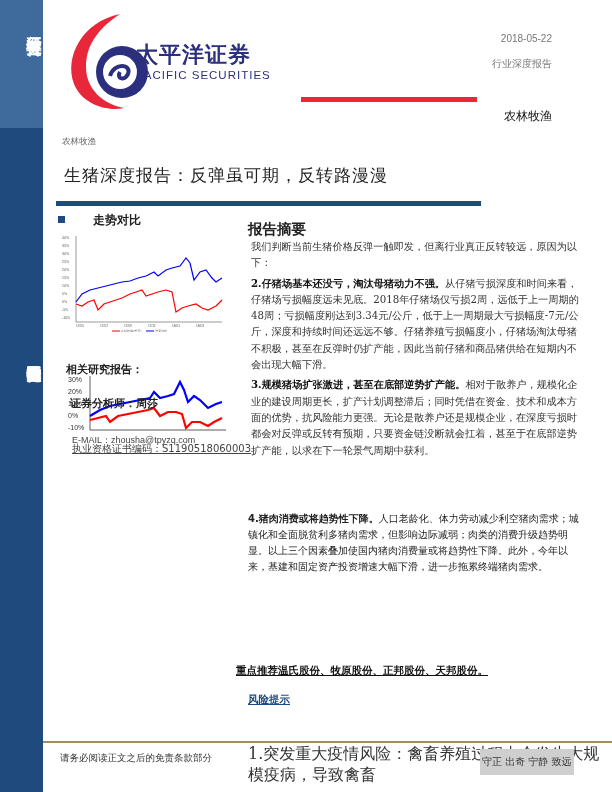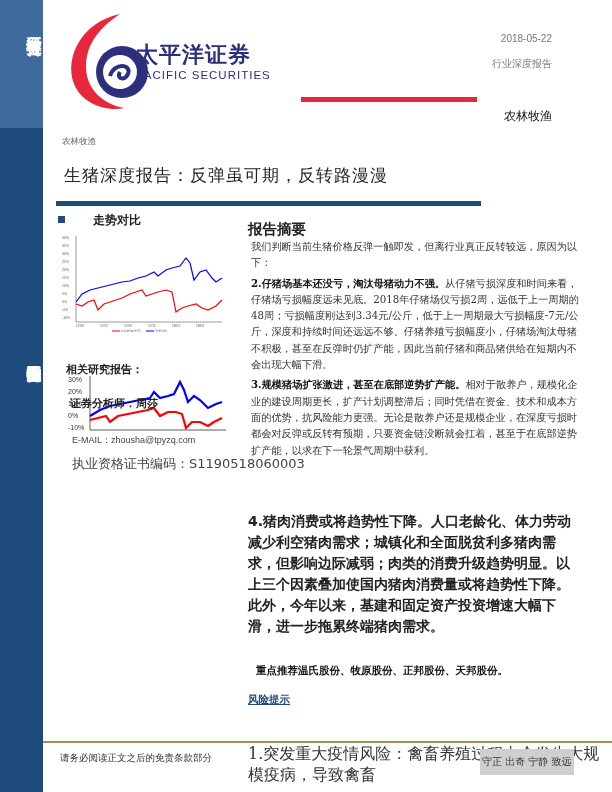--- a/index.html
+++ b/index.html
@@ -30,29 +30,29 @@
 
   .sq { position:absolute; left:58px; top:216px; width:7px; height:7px; background:#1f4a7e; }
   .trend-title { position:absolute; left:93px; top:212px; font-size:12px; font-weight:bold; font-family:"DejaVu Sans",sans-serif; }
 
   .chart1 { position:absolute; left:62px; top:232px; width:170px; height:100px; }
   .chart2 { position:absolute; left:68px; top:372px; width:160px; height:72px; }
 
   .related { position:absolute; left:66px; top:362px; font-size:11px; font-weight:bold; font-family:Liberation Serif, serif;text-align:center; }
   .analyst { position:absolute; left:70px; top:396px; font-size:11px; font-weight:bold; font-family:"DejaVu Sans",sans-serif; }
   .email { position:absolute; left:72px; top:434px; font-size:9px; color:#444; font-family:"Liberation Sans",sans-serif; }
-  .license { position:absolute; left:72px; top:455px; font-size:13px; color:#444; font-family:"DejaVu Sans",sans-serif; }
+  .license { position:absolute; left:72px; top:442px; font-size:10px; color:#444; font-family:"DejaVu Sans",sans-serif;text-decoration:underline; }
 
   .summary-h { position:absolute; left:248px; top:220px; font-size:14.5px; font-weight:bold; }
   .summary { position:absolute; left:248px; top:236px; width:335px; font-size:10.2px; line-height:16.3px; color:#333; }
   .summary p { margin:3px; }
   .summary b { color:#111; }
-  .sans-block { position:absolute; left:248px; top:511px; width:335px; font-size:14px; line-height:21px; color:#222;
-                font-family:"DejaVu Sans",sans-serif;font-weight:bold; }
-  .reco { position:absolute; left:256px; top:664px; font-size:10.5px; font-weight:bold; color:#111; font-family:"DejaVu Sans",sans-serif; }
+  .sans-block { position:absolute; left:248px; top:511px; width:335px; font-size:10px; line-height:16px; color:#222;
+                font-family:"DejaVu Sans",sans-serif; }
+  .reco { position:absolute; left:236px; top:664px; font-size:10.5px; font-weight:bold; color:#111; font-family:"DejaVu Sans",sans-serif;text-decoration:underline; }
   .risk-h { position:absolute; left:248px; top:693px; font-size:10.5px; font-weight:bold; color:#1f4a7e; text-decoration:underline; }
   .risk-1 { position:absolute; left:248px; top:744px; font-size:16px; color:#333; }
 
   .footer-rule { position:absolute; left:43px; top:741px; width:569px; height:2px; background:#a38f5a; }
   .footer-left { position:absolute; left:60px; top:752px; font-size:9.5px; color:#333; }
   .footer-right { position:absolute; left:480px; top:749px; font-size:10px; color:#333; background:#cfcfcf; padding:6px 2px; }
 </style>
 </head>
 <body>
 

